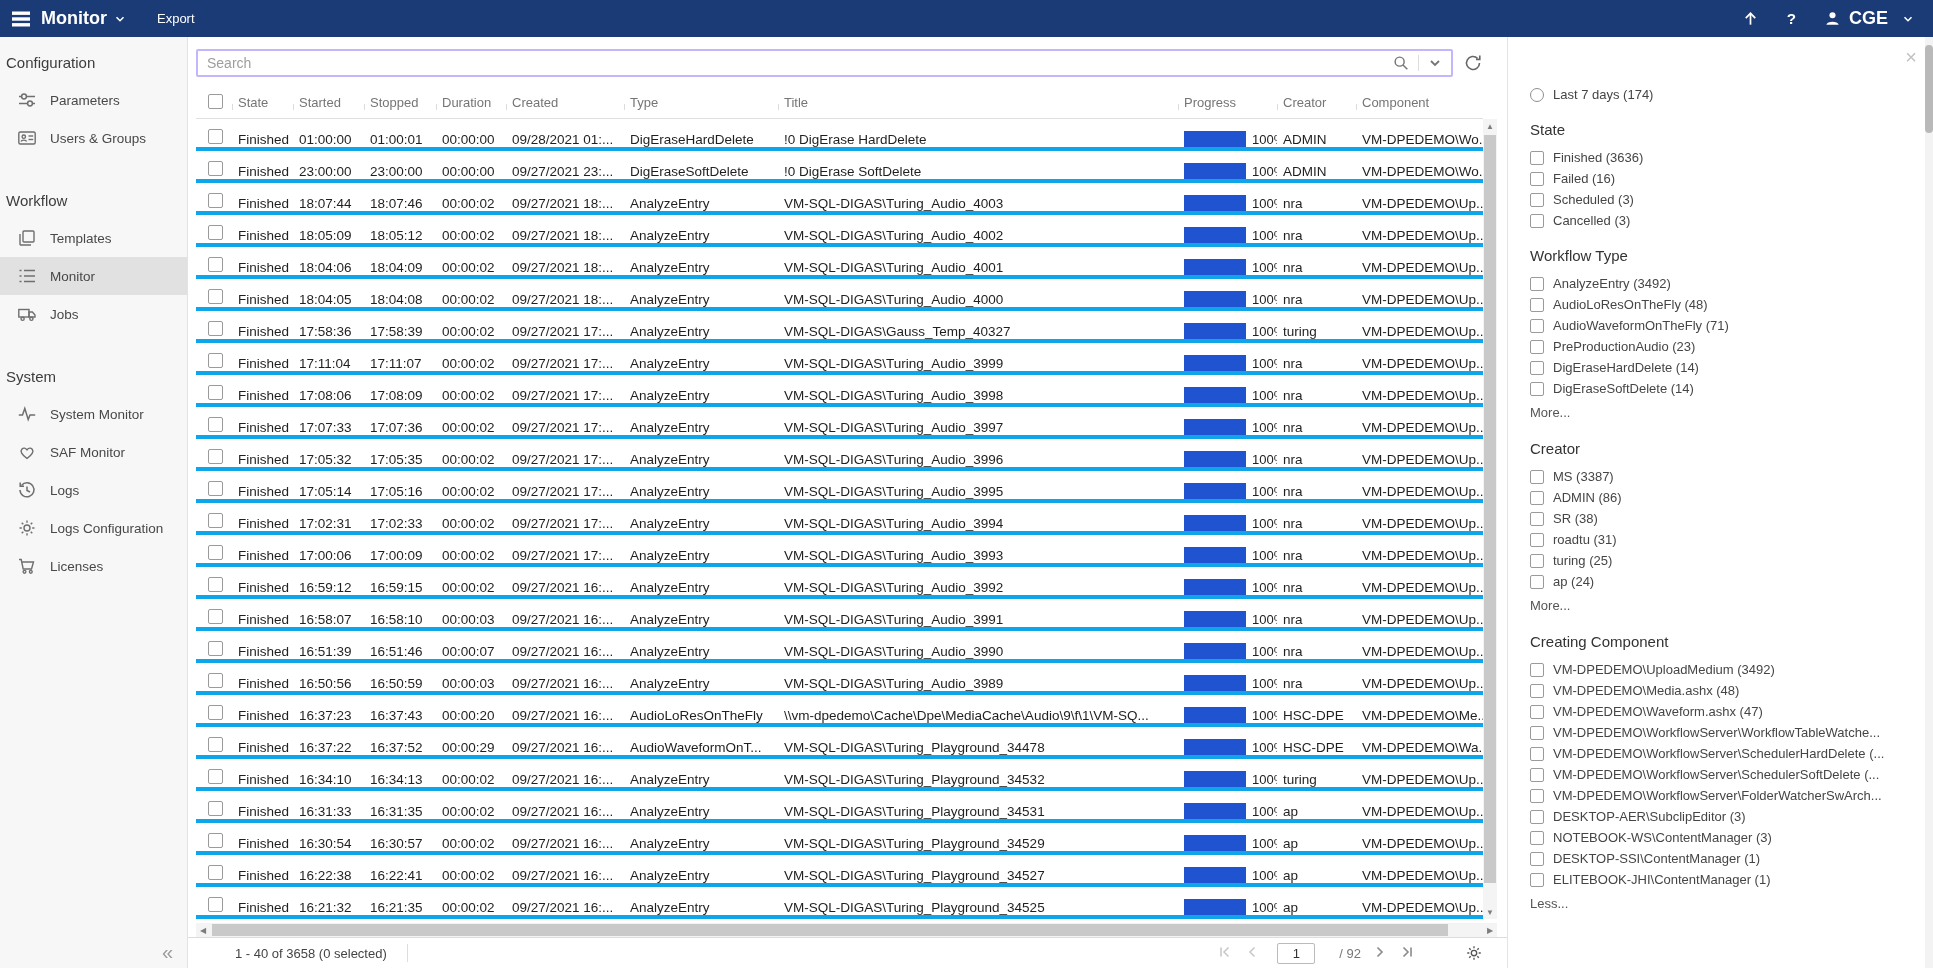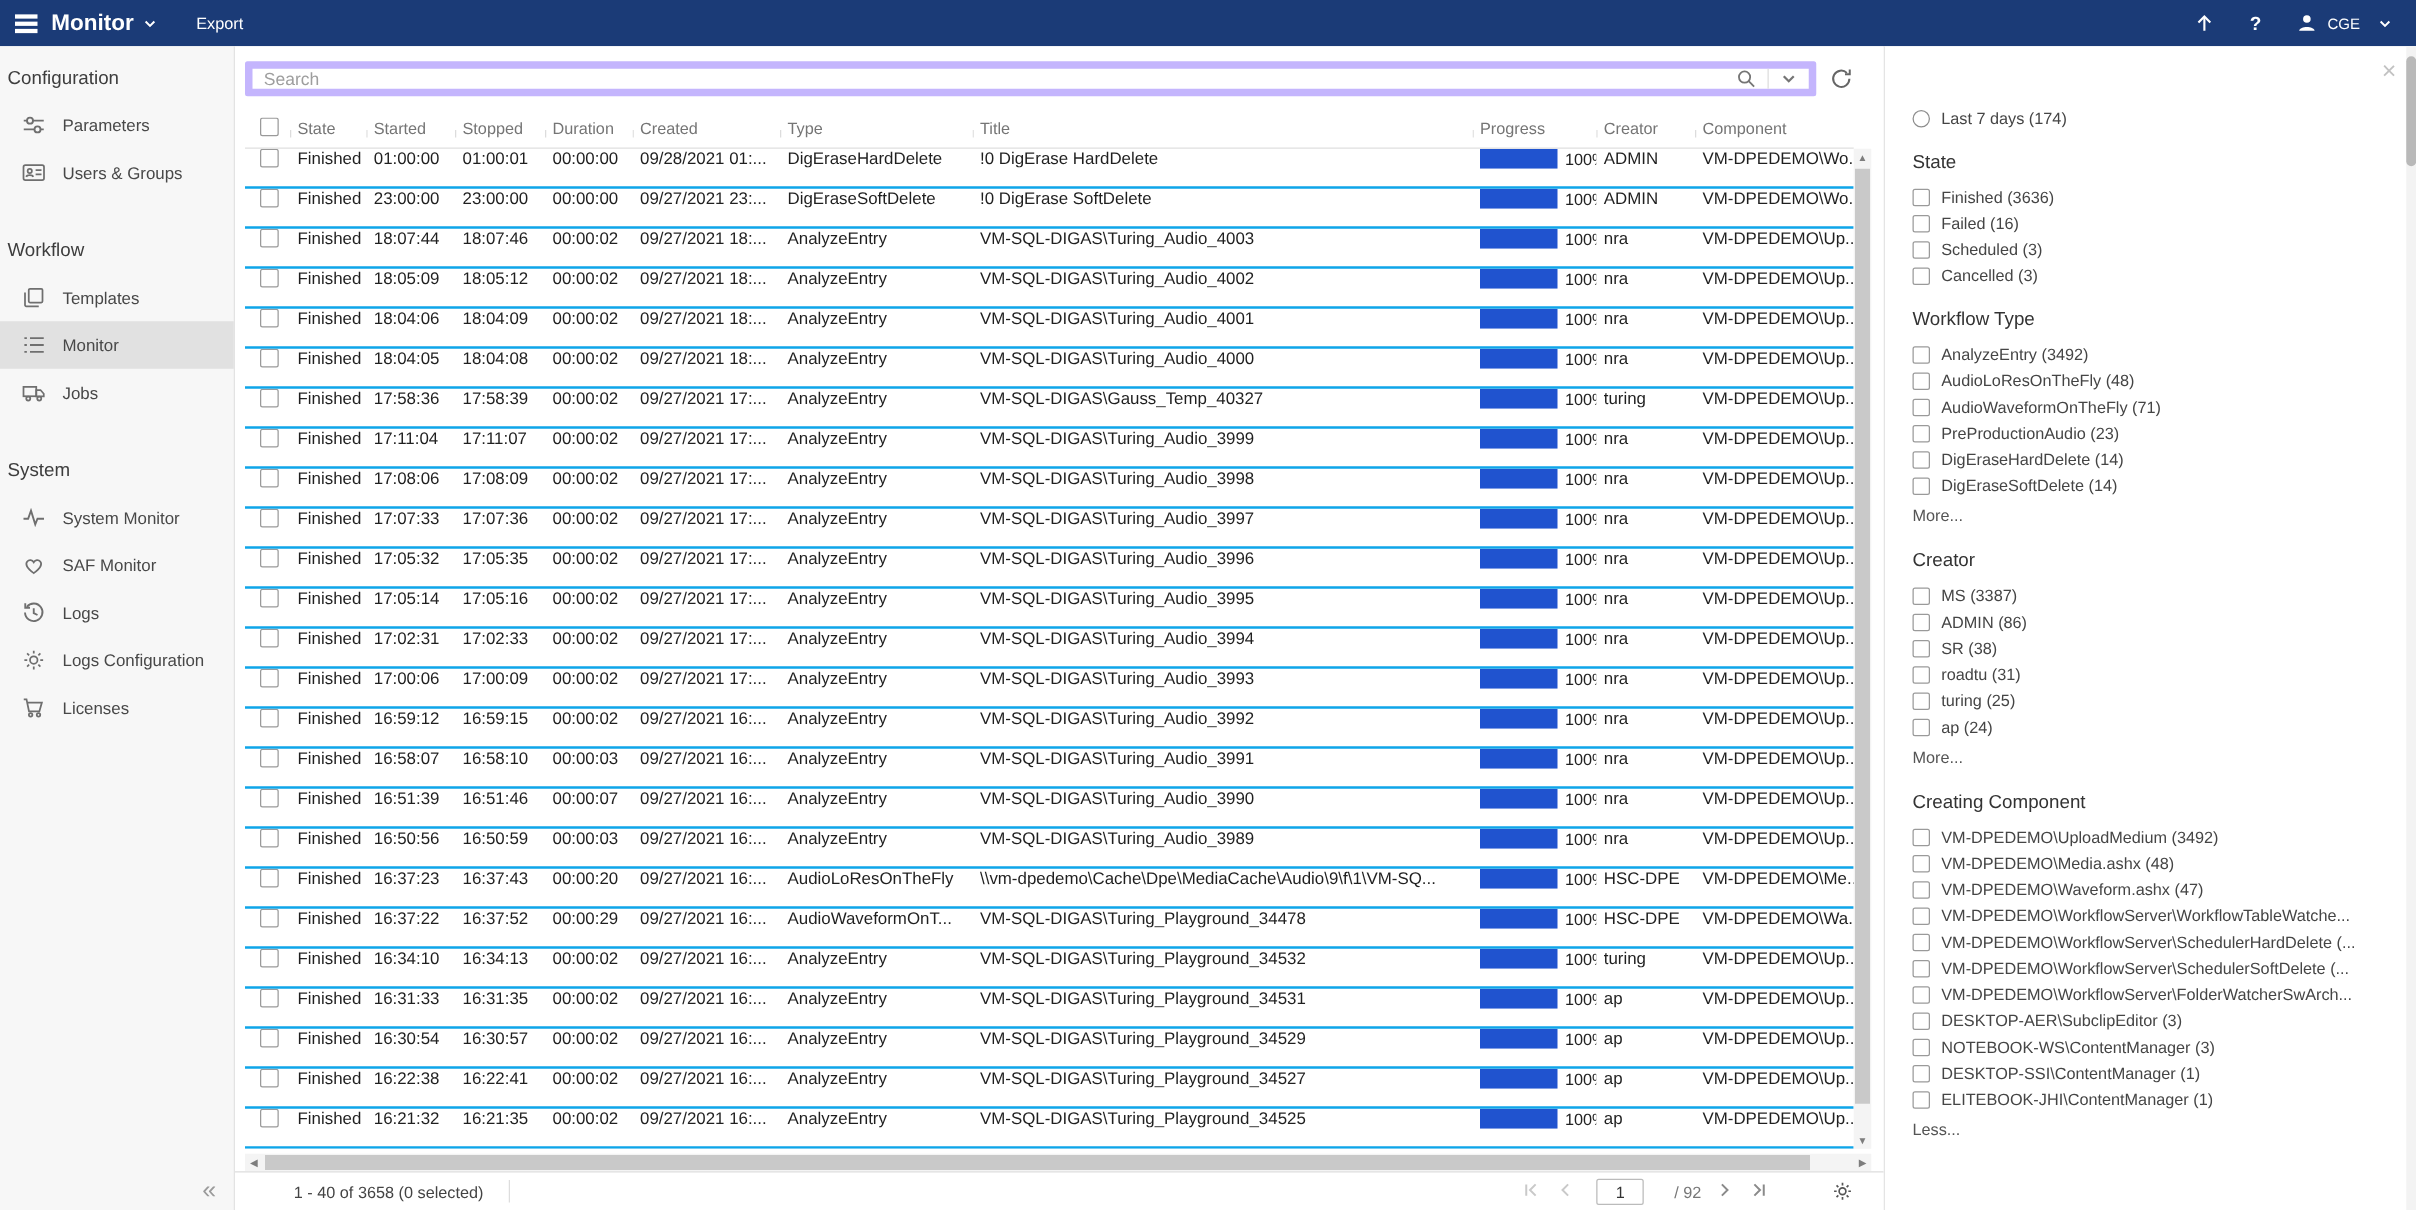--- a/index.html
+++ b/index.html
@@ -10,39 +10,39 @@
   .topbar { position:absolute; left:0; top:0; width:1933px; height:37px; background:#1b3b77;
     display:flex; align-items:center; color:#fff; }
   .tb-left { display:flex; align-items:center; padding-left:10px; }
   .tb-appicon { width:22px; height:22px; display:flex; }
   .tb-title { font-size:18px; font-weight:bold; margin-left:9px; }
   .tb-chev { width:14px; height:14px; margin-left:6px; display:flex; color:#fff; }
   .tb-export { font-size:13px; margin-left:30px; cursor:default; }
   .tb-right { margin-left:auto; display:flex; align-items:center; gap:22px; padding-right:18px; }
   .tb-icon { width:19px; height:19px; display:flex; color:#fff; }
   .tb-user { display:flex; align-items:center; gap:7px; }
-  .tb-username { font-size:12px; font-weight:normal; }
+  .tb-username { font-size:18px; font-weight:bold; }
 
   
   .sidebar { position:absolute; left:0; top:37px; width:188px; height:931px; background:#f7f7f7;
     border-right:1px solid #e3e3e3; }
   .sb-heading { font-size:15px; color:#3d3d3d; padding-left:6px; height:38px; line-height:40px; margin-top:24px; }
   .sb-heading:first-child { margin-top:6px; }
   .sb-item { height:38px; display:flex; align-items:center; gap:13px; padding-left:17px;
     font-size:13.5px; color:#484848; }
   .sb-item.selected { background:#e1e1e1; }
   .sb-icon { width:20px; height:20px; display:flex; color:#6f6f6f; flex:none; }
   .sb-icon svg { width:100%; height:100%; }
   .sb-collapse { position:absolute; right:14px; bottom:4px; font-size:20px; color:#9b9b9b; }
 
   
   .main { position:absolute; left:188px; top:37px; width:1319px; height:931px; background:#fff; }
 
   .search-row { position:absolute; left:8px; top:12px; width:1287px; height:28px; display:flex; align-items:center; }
-  .search-box { flex:1; height:28px; border:6px solid #c4b5fd; border-radius:2px; display:flex; align-items:center; background:#fff; }
+  .search-box { flex:1; height:28px; border:2px solid #c4b5fd; border-radius:2px; display:flex; align-items:center; background:#fff; }
   .search-input { flex:1; border:none; outline:none; font-size:14px; padding-left:9px; color:#333;
     font-family:"Liberation Sans","DejaVu Sans",sans-serif; background:transparent; }
   .search-input::placeholder { color:#9e9e9e; }
   .si-icon { width:18px; height:18px; display:flex; color:#757575; flex:none; }
   .search-sep { width:1px; height:16px; background:#ddd; margin:0 8px; }
   .search-chev { width:16px; height:16px; display:flex; color:#757575; margin-right:8px; }
   .refresh-btn { width:20px; height:20px; display:flex; color:#666; margin-left:10px; flex:none; }
 
   
   .thead { position:absolute; left:8px; top:50px; width:1287px; height:32px; display:flex; align-items:center;
@@ -54,21 +54,21 @@
   .col-started { width:71px; }
   .col-stopped { width:72px; }
   .col-duration { width:70px; }
   .col-created { width:118px; }
   .col-type { width:154px; }
   .col-title { width:400px; }
   .col-progress { width:99px; display:flex; align-items:center; }
   .col-creator { width:79px; }
   .col-component { flex:1 1 auto; }
   .tbody { position:absolute; left:8px; top:82px; width:1287px; height:800px; overflow:hidden; }
-  .tr { display:flex; align-items:flex-start; height:32px; border-bottom:2px solid #0ea5e9; font-size:13.5px; color:#1f1f1f; }
+  .tr { display:flex; align-items:flex-end; height:32px; border-bottom:4px solid #0ea5e9; font-size:13.5px; color:#1f1f1f; }
   .checkbox { width:15px; height:15px; border:1px solid #9a9a9a; border-radius:2px; background:#fff; display:inline-block; }
   .pbar { width:62px; height:16px; background:#e9e9e9; display:inline-block; flex:none; }
   .pfill { display:block; height:100%; background:#2053cf; }
   .ptext { margin-left:6px; font-size:13px; color:#222; }
 
   
   .vscroll { position:absolute; left:1295px; top:82px; width:14px; height:800px; background:#f4f4f4; }
   .vs-arrow { position:absolute; left:0; width:14px; height:14px; font-size:8px; color:#7d7d7d;
     display:flex; align-items:center; justify-content:center; }
   .vs-up { top:0; } .vs-down { bottom:0; }

